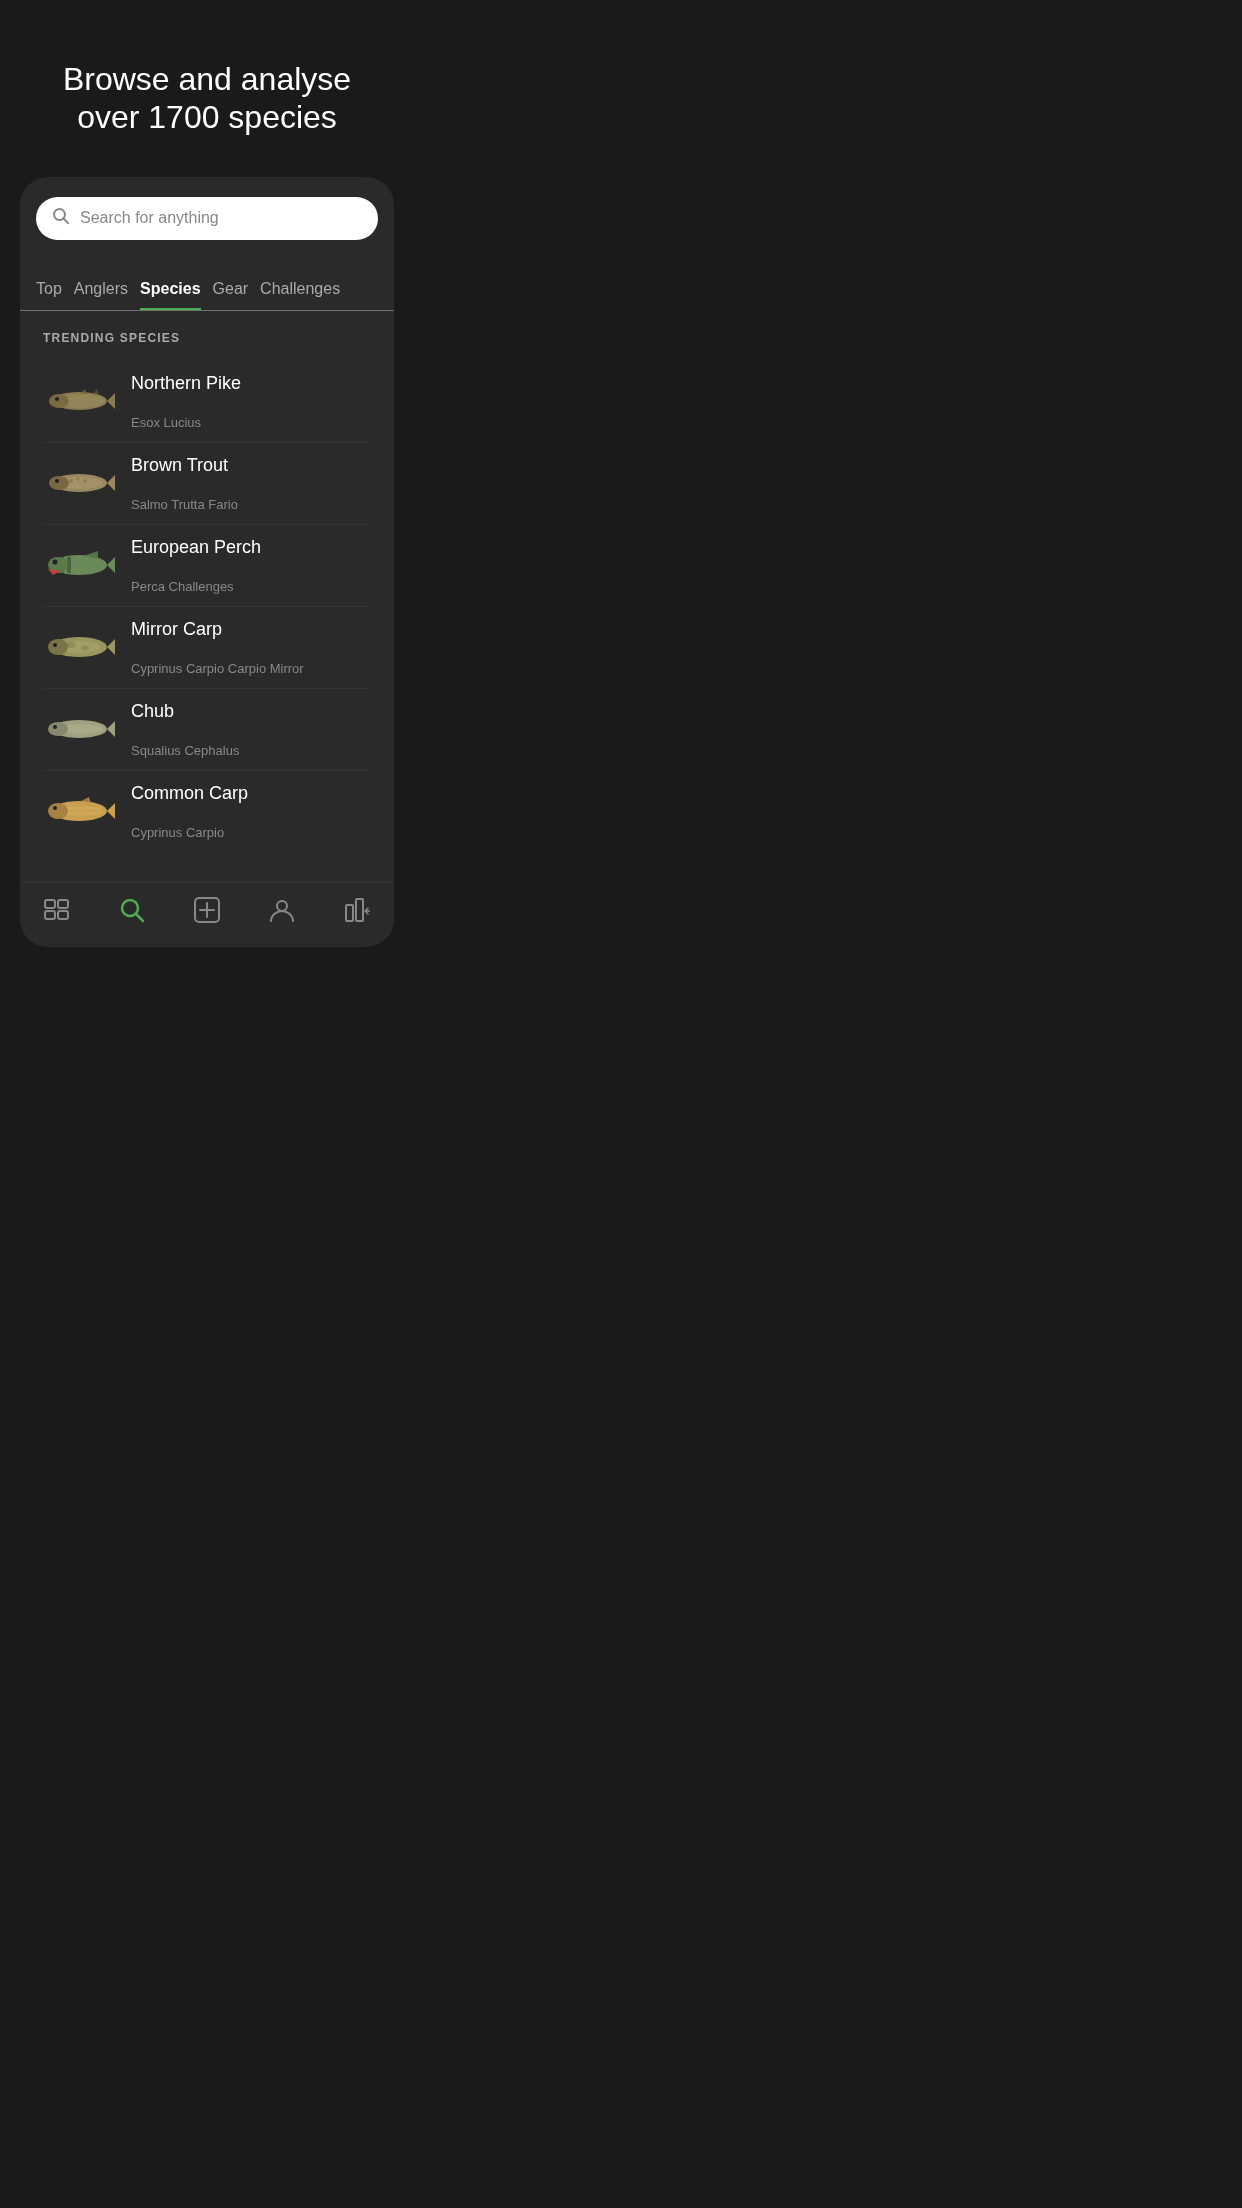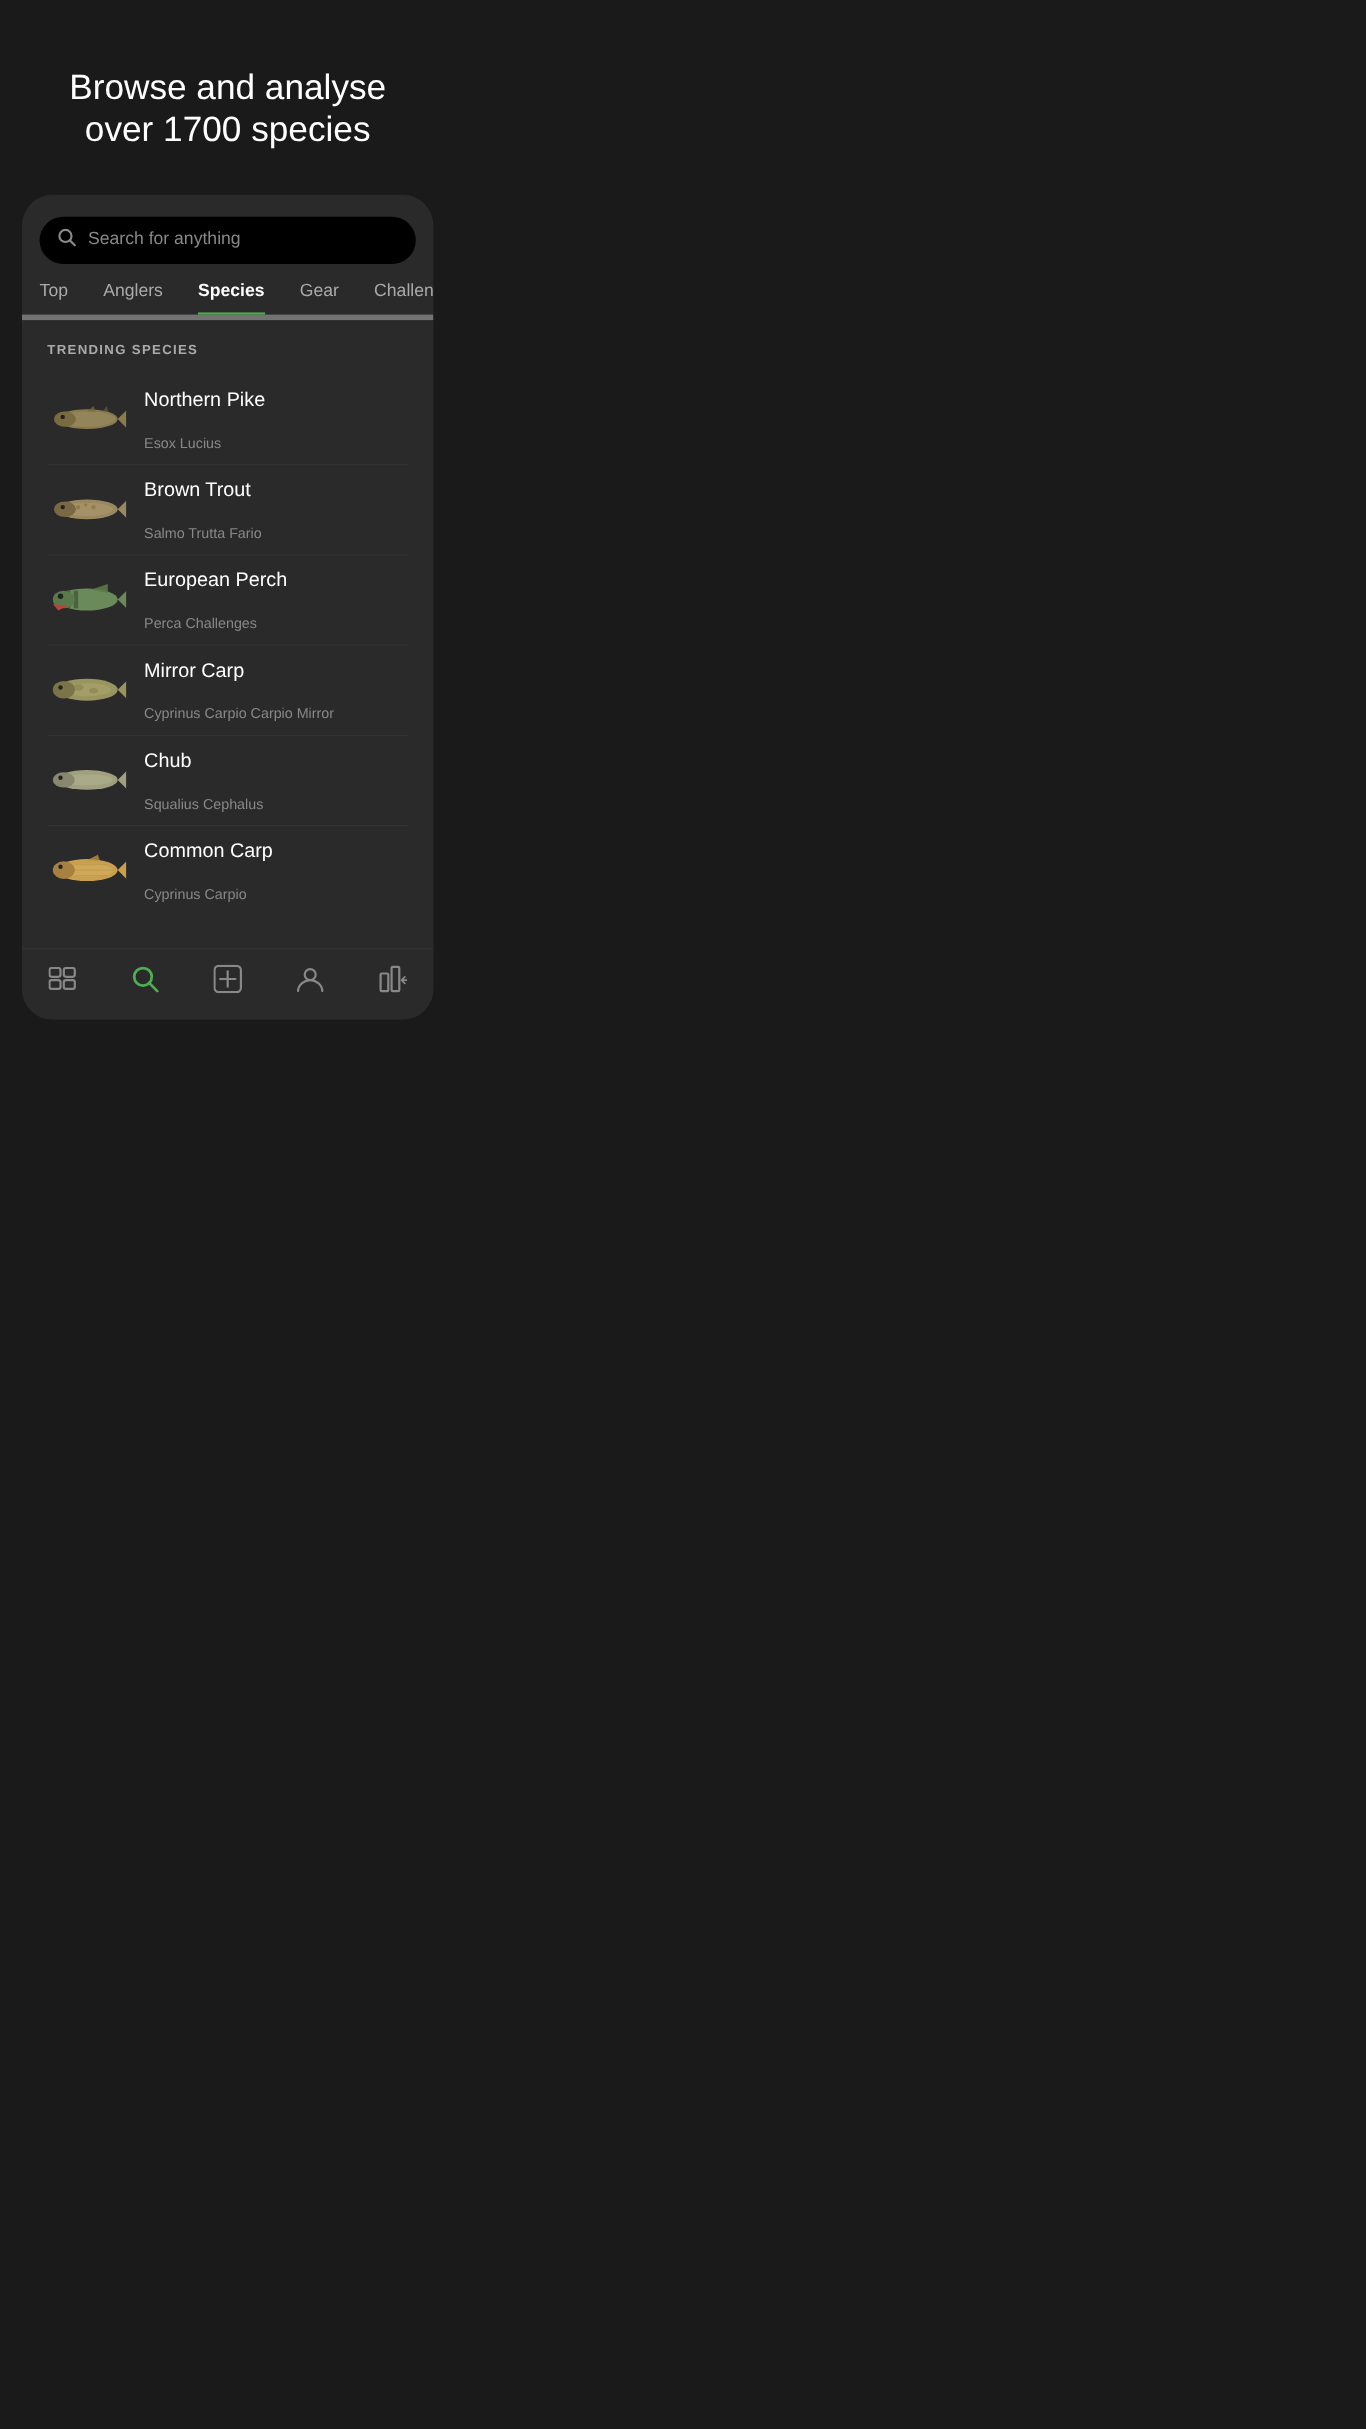--- a/index.html
+++ b/index.html
@@ -30,43 +30,44 @@
       margin: 10px 20px 0;
       padding: 20px 0 0;
       overflow: hidden;
     }
 
     .search-bar-container {
       padding: 0 16px 0;
     }
 
     .search-bar {
-      background: #000000;
+      background: #ffffff;
       border-radius: 22px;
       display: flex;
       align-items: center;
       padding: 10px 16px;
       gap: 10px;
     }
 
     .search-icon-wrap {
       color: #888;
       font-size: 18px;
     }
 
     .search-placeholder {
       color: #888;
       font-size: 16px;
     }
 
     .tabs-container {
       display: flex;
       padding: 16px 16px 0;
-      gap: 32px;
-      border-bottom: 5px solid #737373;
+      gap: 12px;
+      border-bottom: 1px solid #737373;
+      margin-top: 24px;
     }
 
     .tab-item {
       font-size: 16px;
       color: #aaa;
       padding-bottom: 10px;
       cursor: pointer;
       white-space: nowrap;
     }
 

